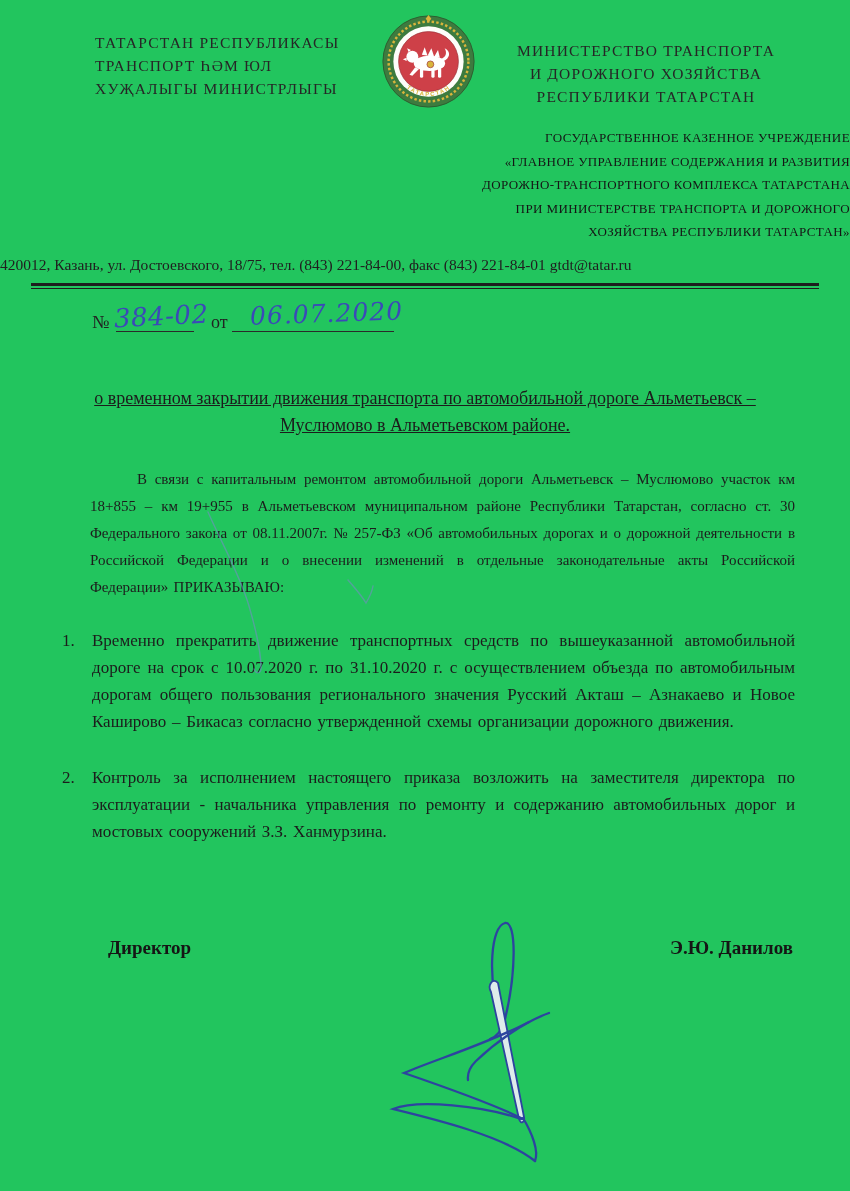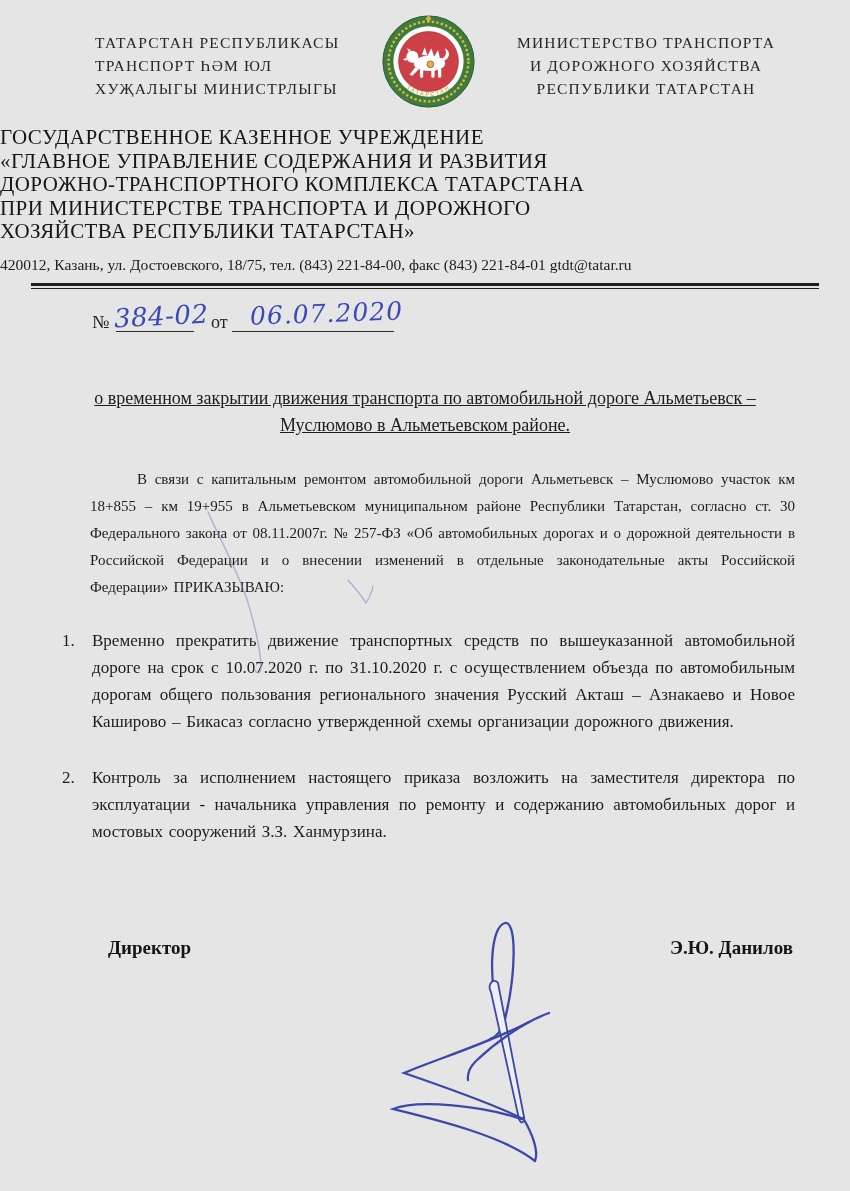--- a/index.html
+++ b/index.html
@@ -1,33 +1,33 @@
 <!DOCTYPE html>
 <html><head>
 <meta charset="utf-8">
 <style>
   html,body{margin:0;padding:0;background:#888;}
   .page{
     position:relative;
     width:850px;height:1191px;
     margin:0 auto;
-    background:#e5e5e5;
+    background:#22c55e;
     font-family:"Liberation Serif","DejaVu Serif",serif;
     color:#1c1c1c;
     overflow:hidden;
   }
   
   .letterhead{display:flex;justify-content:space-between;padding:10px 58px 0 95px;}
   .lh-left{width:262px;margin-top:21px;font-size:15.5px;line-height:23px;
            letter-spacing:1.2px;white-space:pre-line;color:#262626;}
-  .lh-right{width:292px;margin-top:21px;font-size:15.5px;line-height:23px;
+  .lh-right{width:292px;margin-top:29px;font-size:15.5px;line-height:23px;
             letter-spacing:1.2px;white-space:pre-line;text-align:center;color:#262626;}
   .emblem{width:95px;height:95px;flex:0 0 95px;margin-top:4px;}
   
-  .org-name{margin-top:17px;text-align:left;font-size:21px;line-height:23.5px;
+  .org-name{margin-top:17px;text-align:right;font-size:13px;line-height:23.5px;
             letter-spacing:0.4px;white-space:pre-line;color:#151515;}
   .address{margin-top:12px;text-align:left;font-size:15.5px;color:#202020;}
   .rule{width:788px;margin:9px auto 0 auto;}
   .rule .r1{height:3px;background:#1e1e1e;}
   .rule .r2{height:1.5px;background:#1e1e1e;margin-top:2px;}
   
   .ref-line{margin:14px 0 0 92px;height:38px;position:relative;font-size:18px;color:#222;}
   .ref-no{position:absolute;left:0;top:9px;}
   .num-slot{position:absolute;left:24px;top:0;width:78px;height:28px;
             border-bottom:1.6px solid #2a2a2a;}

